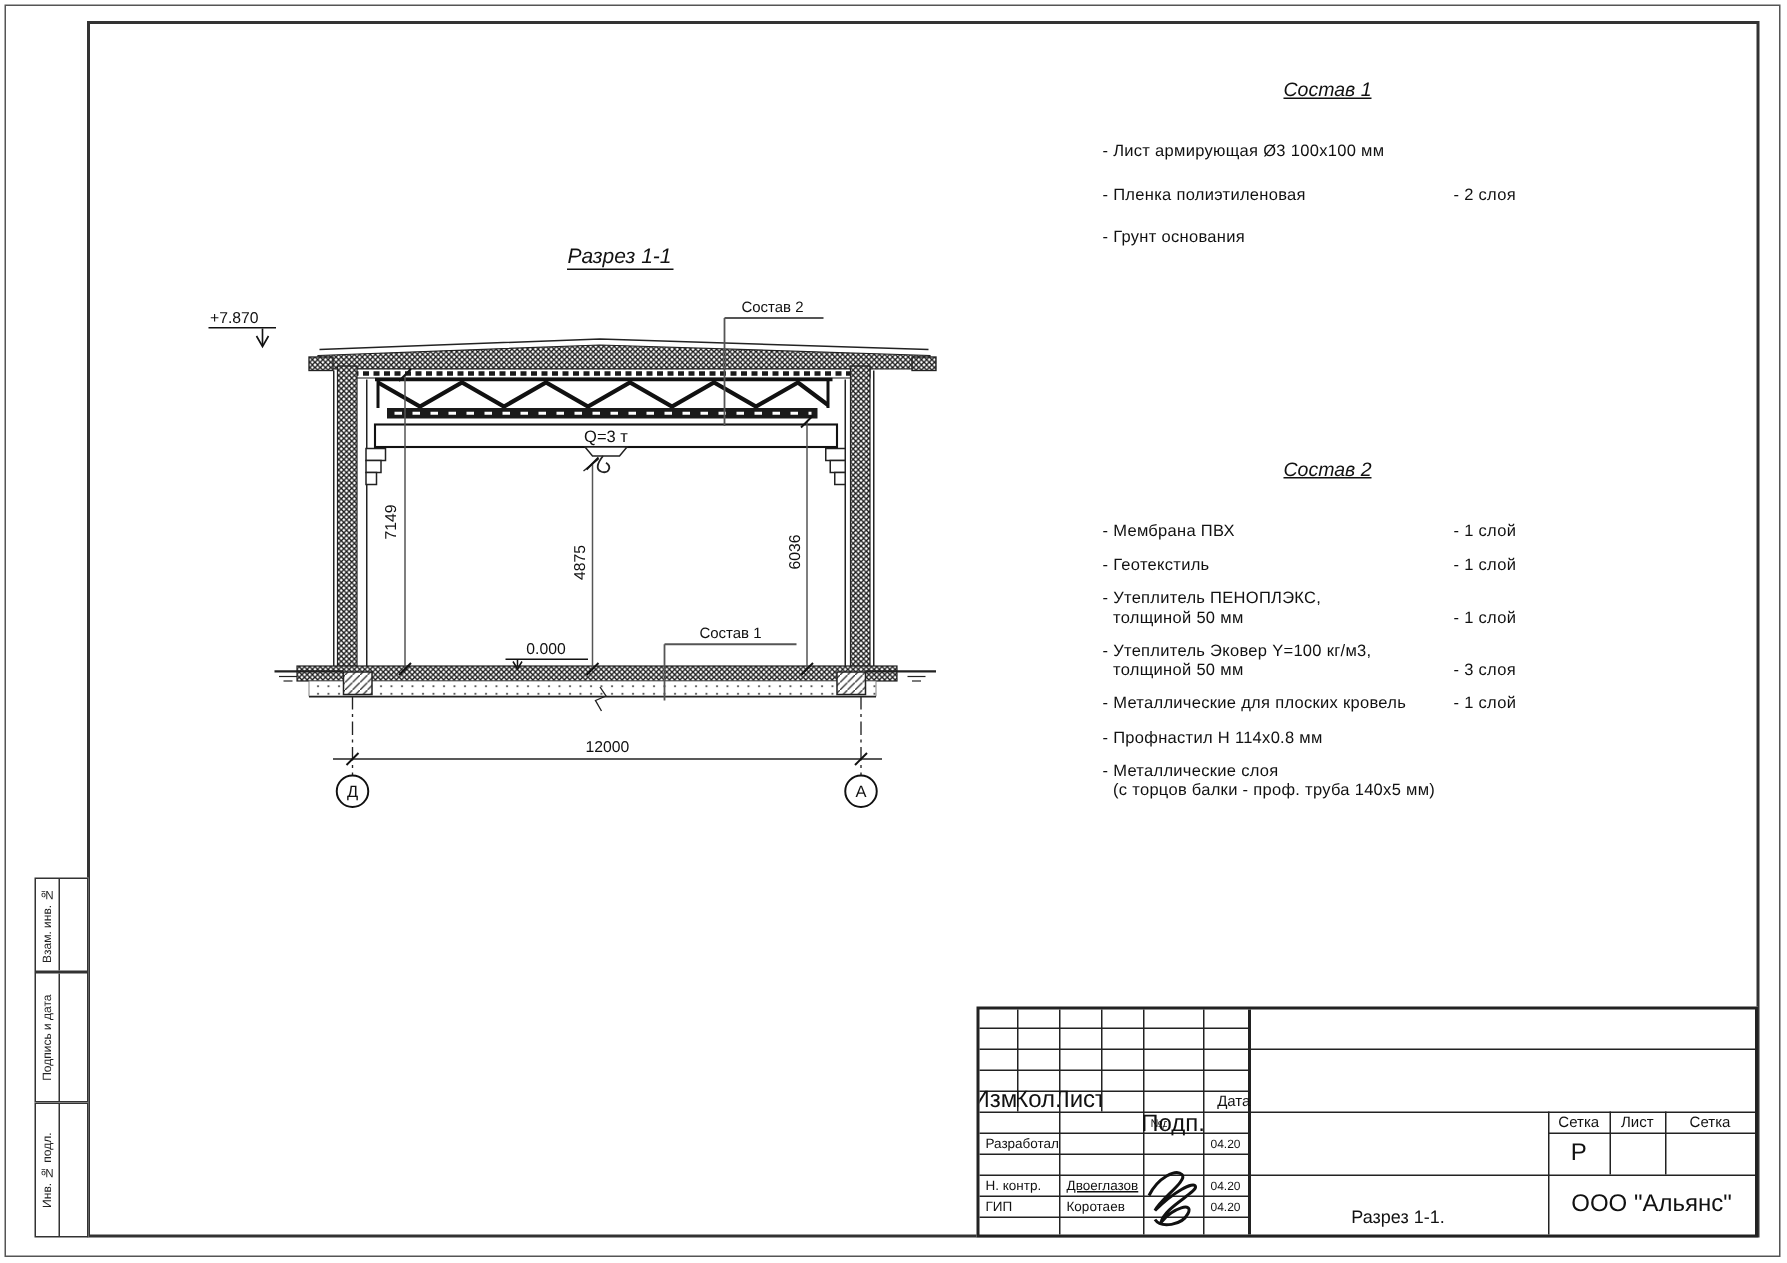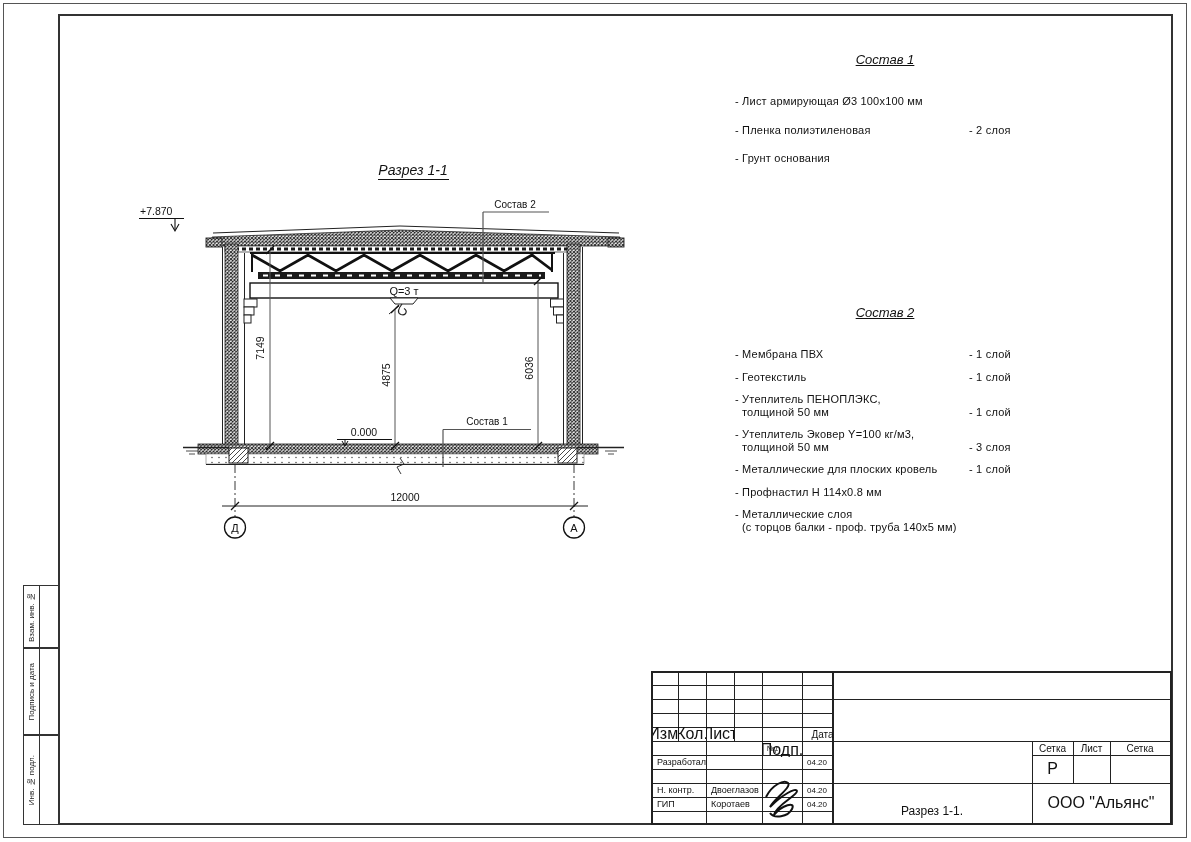--- a/index.html
+++ b/index.html
@@ -292,21 +292,21 @@
   <div class="cell" style="left:0; top:54px; width:25px; height:14px;">Изм.</div>
   <div class="cell" style="left:25px; top:54px; width:28px; height:14px;">Кол.</div>
   <div class="cell" style="left:53px; top:54px; width:28px; height:14px;">Лист</div>
   <div class="cell s7" style="left:81px; top:68px; width:28px; height:14px;padding-left:44px;">№док.</div>
   <div class="cell" style="left:109px; top:54px; width:40px; height:14px;margin-top:16px;">Подп.</div>
   <div class="cell s10" style="left:149px; top:54px; width:41px; height:14px;">Дата</div>
 
   <div class="cell s9 left" style="left:0; top:82px; width:53px; height:14px;">Разработал</div>
   <div class="cell s8" style="left:149px; top:82px; width:30px; height:14px;">04.20</div>
   <div class="cell s9 left" style="left:0; top:110px; width:53px; height:14px;">Н. контр.</div>
-  <div class="cell s9 left" style="left:54px; top:110px; width:55px; height:14px;">Двоеглазов</div>
+  <div class="cell s9 left" style="left:54px; top:110px; width:55px; height:14px;text-decoration:underline;">Двоеглазов</div>
   <div class="cell s8" style="left:149px; top:110px; width:30px; height:14px;">04.20</div>
   <div class="cell s9 left" style="left:0; top:124px; width:53px; height:14px;">ГИП</div>
   <div class="cell s9 left" style="left:54px; top:124px; width:55px; height:14px;">Коротаев</div>
   <div class="cell s8" style="left:149px; top:124px; width:30px; height:14px;">04.20</div>
 
   <svg class="abs" style="left:109px; top:104px;" width="40" height="44" viewBox="0 0 40 44">
     <path d="M4,20 C10,8 22,2 26,6 C30,10 12,22 8,30 C20,18 34,10 35,14 C36,18 14,28 12,38 C20,28 34,24 30,32 C26,40 12,42 8,36" fill="none" stroke="#111" stroke-width="2"></path>
   </svg>
 
   <div class="cell s10" style="left:379px; top:68px; width:41px; height:14px;">Сетка</div>

